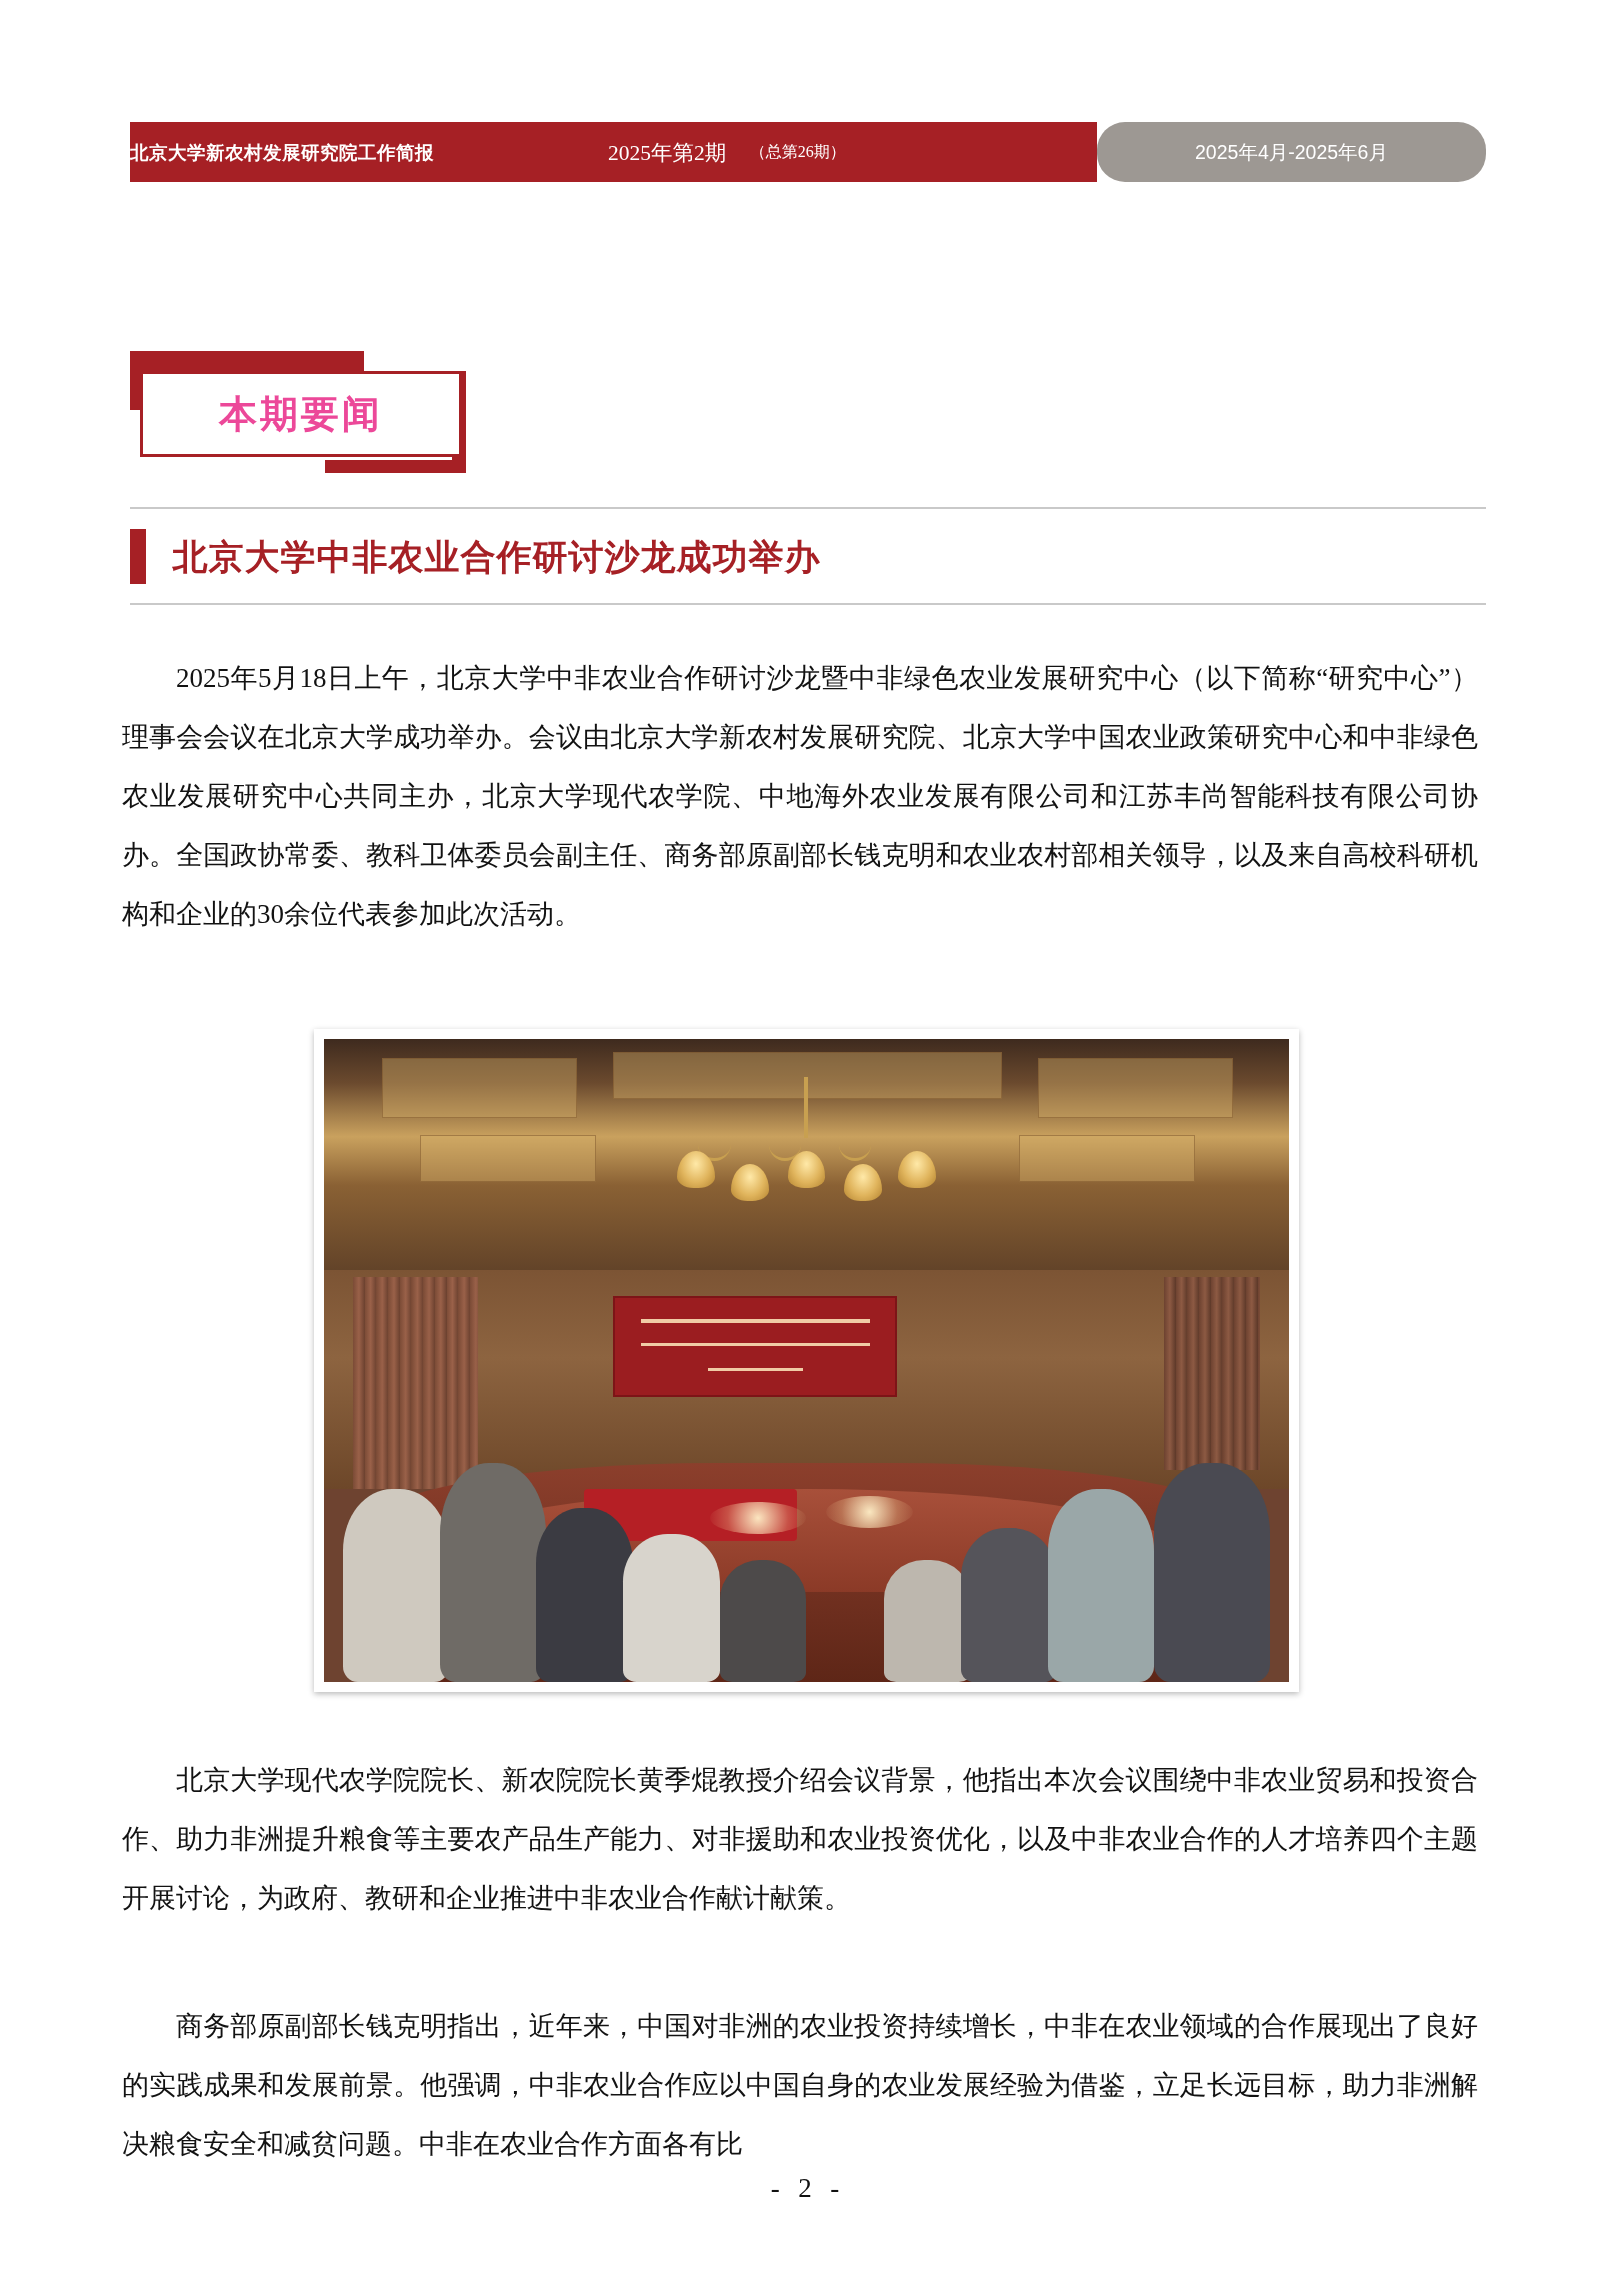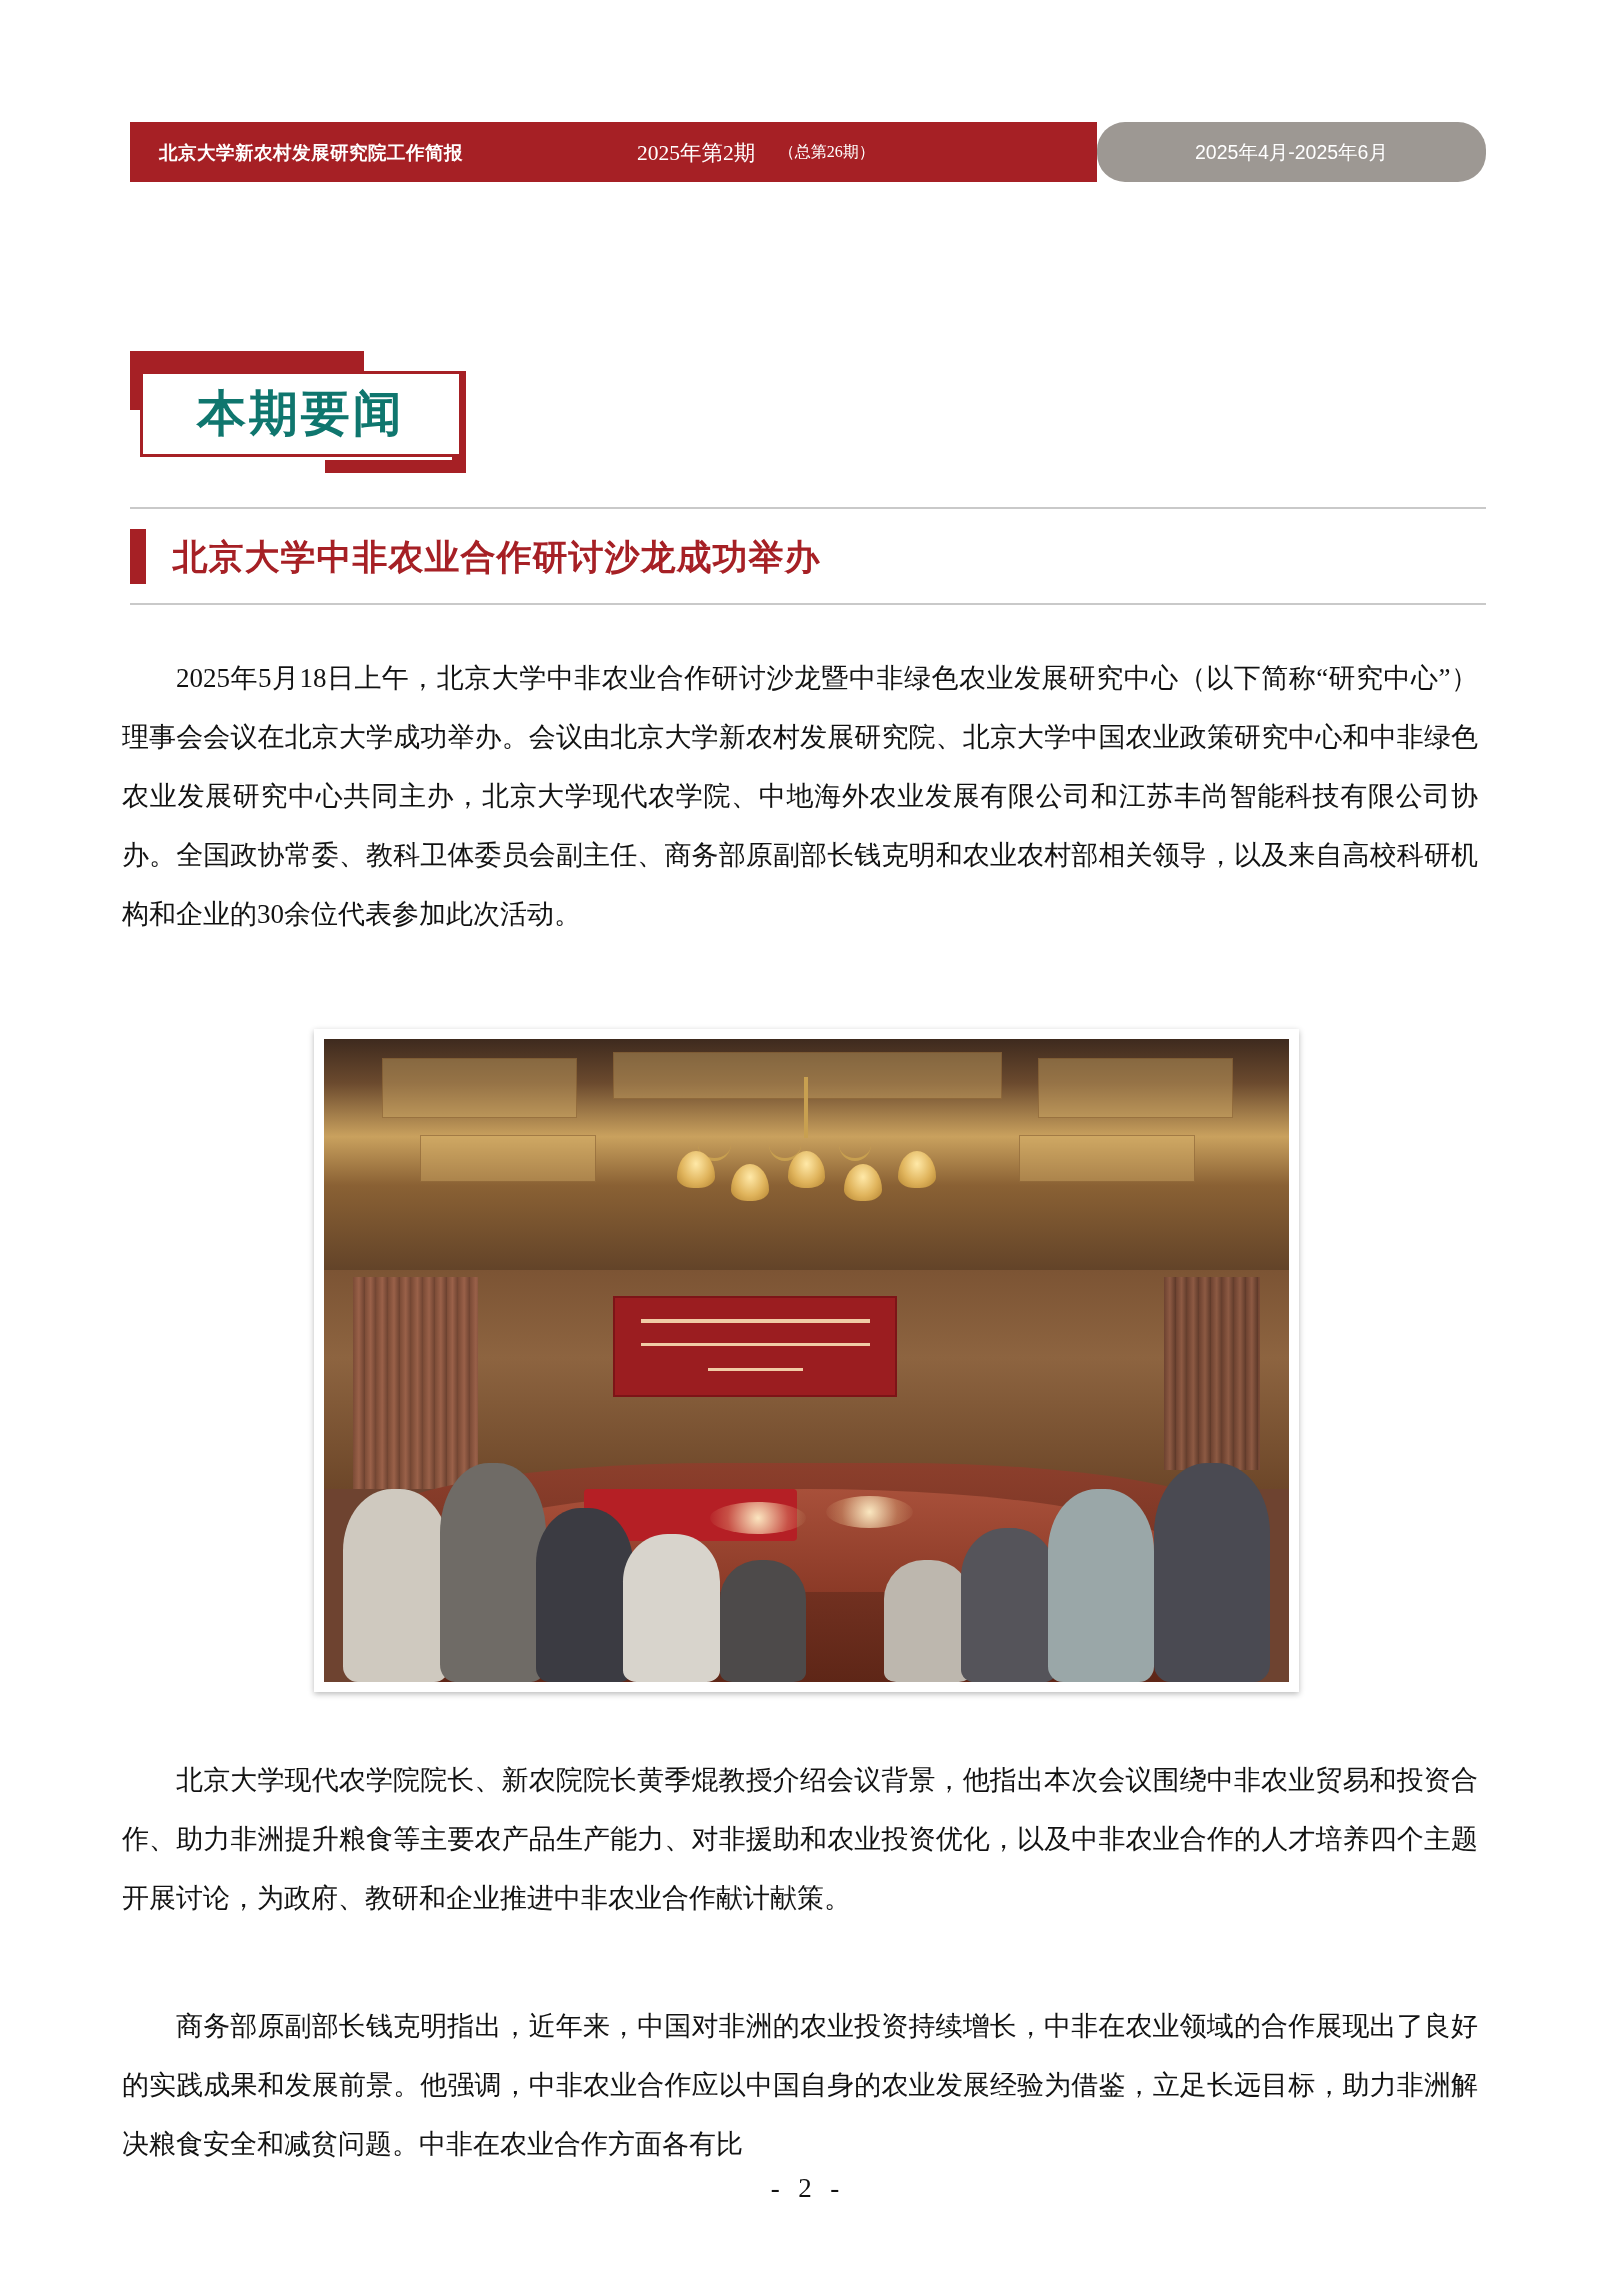--- a/index.html
+++ b/index.html
@@ -32,21 +32,20 @@
     flex: 0 0 967px;
     display: flex;
     align-items: center;
     position: relative;
   }
   .header-title {
     font-family: Liberation Mono, monospace;
     font-size: 18.5px;
     font-weight: bold;
     letter-spacing: 0.5px;
-    margin-left: 29px;
     white-space: nowrap;
     text-align: center;
   }
   .header-issue {
     font-family: "Liberation Serif", serif;
     font-size: 21.5px;
     margin-left: 174px;
     white-space: nowrap;
   }
   .header-issue-total {
@@ -86,23 +85,23 @@
     height: 86px;
     border: 3.9px solid #a62025;
     box-sizing: border-box;
     background: #ffffff;
     display: flex;
     align-items: center;
     justify-content: center;
   }
   .banner-text {
     font-family: "Liberation Sans", "DejaVu Sans", sans-serif;
-    font-size: 49px;
+    font-size: 38px;
     font-weight: bold;
-    color: #0f766e;
+    color: #ec4899;
     letter-spacing: 2.9px;
     line-height: 1;
   }
   .banner-corner-tl {
     position: absolute;
     left: 0px;
     top: 0px;
     width: 234px;
     height: 19.5px;
     background: #a62025;

